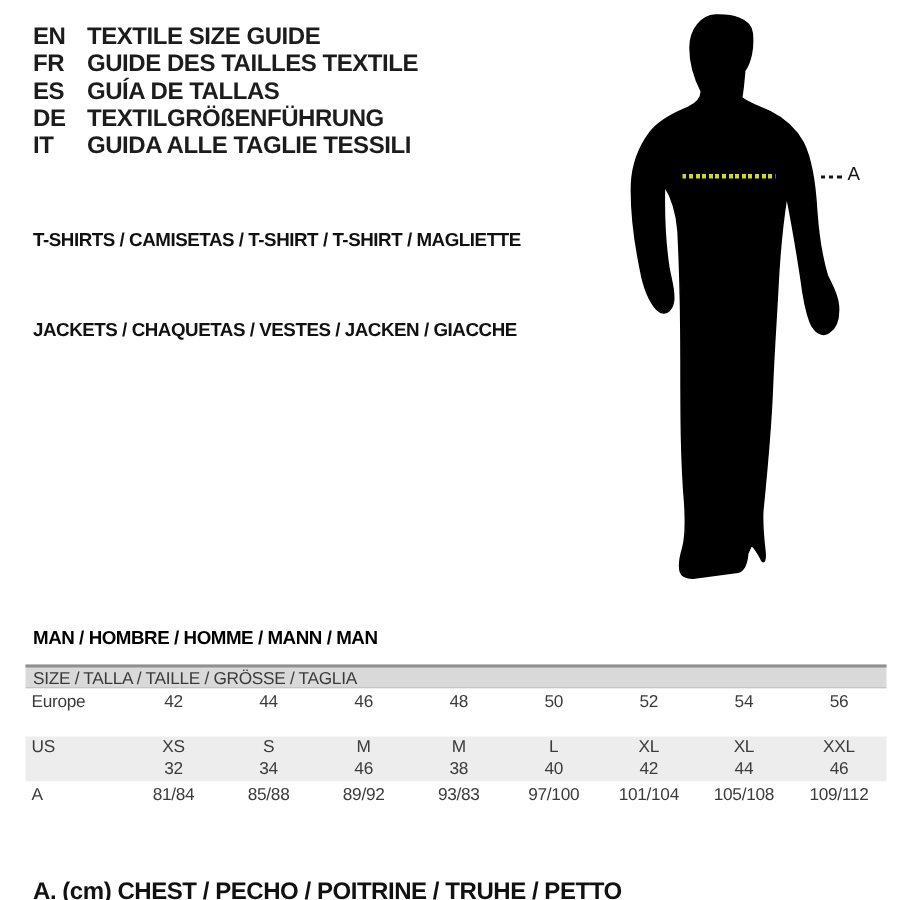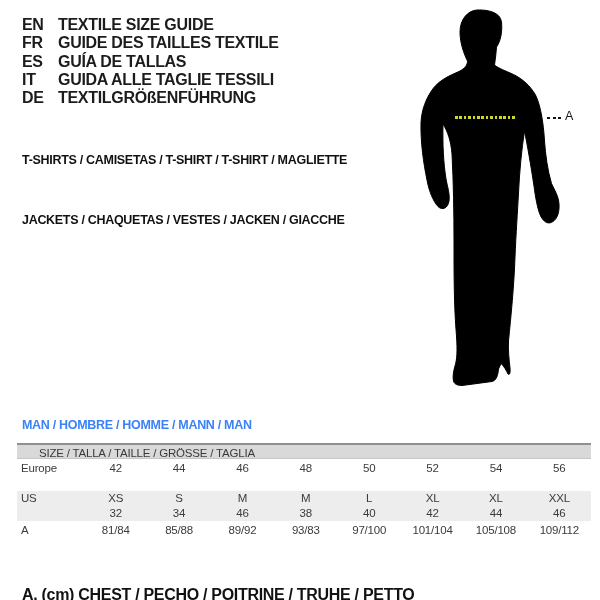--- a/index.html
+++ b/index.html
@@ -17,26 +17,26 @@
     letter-spacing:-0.3px;color:#111;margin-top:40px;}
   
   .figure-svg{position:absolute;left:410px;top:0;width:170px;height:390px;}
   .chest-dash{position:absolute;left:455px;top:116px;width:62px;height:3px;}
   .pointer-dash{position:absolute;left:547px;top:117px;width:16px;height:2px;
     background:repeating-linear-gradient(90deg,#141414 0 3px,transparent 3px 5.5px);}
   .measure-label{position:absolute;left:565px;top:109px;font-size:12.5px;font-weight:500;
     color:#141414;letter-spacing:0;}
   
   .section-title{position:absolute;left:22px;top:418px;height:15px;line-height:15px;
-    font-size:12.5px;font-weight:700;letter-spacing:-0.3px;color:#3b82f6;}
+    font-size:12.5px;font-weight:700;letter-spacing:-0.3px;color:#000000;}
   
   .size-table{position:absolute;left:17px;top:443px;width:574px;font-size:11.5px;
     letter-spacing:-0.2px;color:#3b3b3b;}
   .t-header{height:16px;line-height:16px;background:#d9d9d9;border-top:2px solid #8f8f8f;
-    border-bottom:1px solid #c6c6c6;padding-left:22px;box-sizing:border-box;
+    border-bottom:1px solid #c6c6c6;padding-left:5px;box-sizing:border-box;
     border-left:0;color:#3a3a3a;}
   .t-row{display:grid;grid-template-columns:67px repeat(8,1fr);}
   .t-row.r-europe,.t-row.r-a{height:32px;line-height:18px;background:#ffffff;}
   .t-row.shaded{height:15px;line-height:15px;background:#ededed;}
   .t-label{padding-left:4px;text-align:left;}
   .t-cell{text-align:center;}
   
   .footnote{position:absolute;left:22px;top:548px;height:15px;line-height:15px;
     font-size:16px;font-weight:700;letter-spacing:-0.3px;color:#111;margin-top:39px;}
 </style>
@@ -52,26 +52,26 @@
     </div>
     <div class="lang-row">
       <span>FR</span>
       <span>GUIDE DES TAILLES TEXTILE</span>
     </div>
     <div class="lang-row">
       <span>ES</span>
       <span>GUÍA DE TALLAS</span>
     </div>
     <div class="lang-row">
+      <span>DE</span>
+      <span>TEXTILGRÖßENFÜHRUNG</span>
+    </div>
+    <div class="lang-row">
       <span>IT</span>
       <span>GUIDA ALLE TAGLIE TESSILI</span>
-    </div>
-    <div class="lang-row">
-      <span>DE</span>
-      <span>TEXTILGRÖßENFÜHRUNG</span>
     </div>
   </div>
 
   <div class="garments">
     <div class="garment-line">T-SHIRTS / CAMISETAS / T-SHIRT / T-SHIRT / MAGLIETTE</div>
     <div class="garment-line">JACKETS / CHAQUETAS / VESTES / JACKEN / GIACCHE</div>
   </div>
 
   <svg class="figure-svg" viewBox="0 0 170 390" aria-hidden="true">
     <path fill="#000" stroke="#000" stroke-width="1" stroke-linejoin="round" d="

